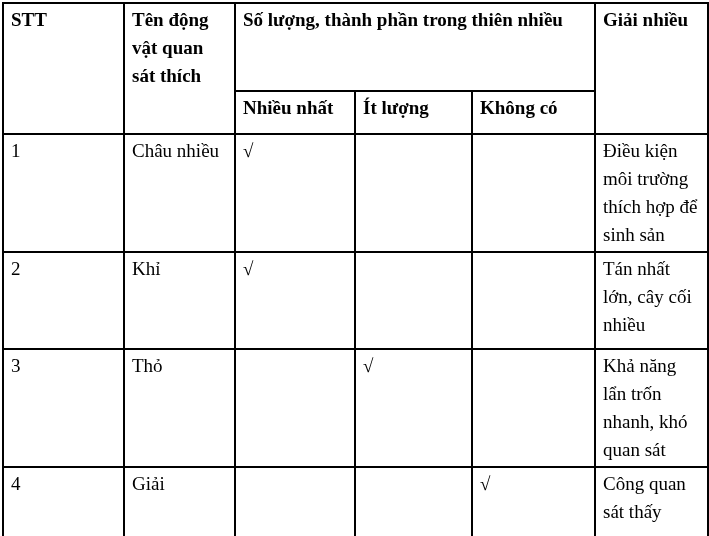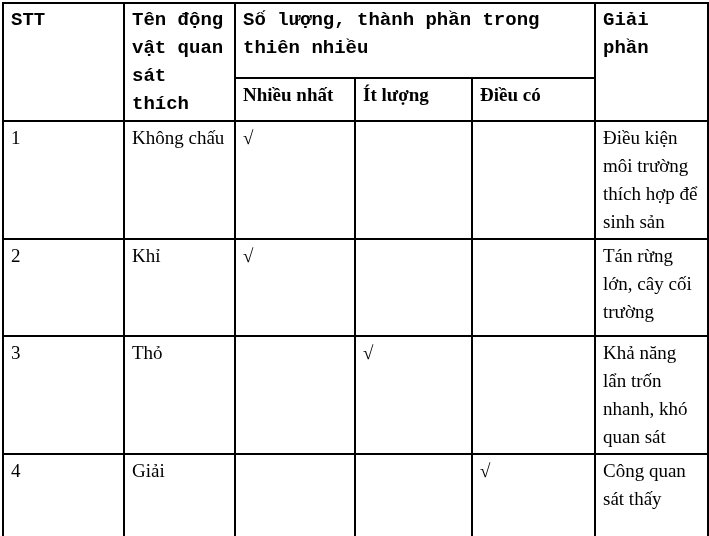--- a/index.html
+++ b/index.html
@@ -37,21 +37,21 @@
   }
   table.obs th {
     font-weight: bold;
   }
   table.obs td {
     font-weight: normal;
   }
   .hdr-qty {
     padding-right: 46px; 
   }
-  tr.hrow-a  { height: 74px; font-family: Liberation Mono, monospace; }
+  tr.hrow-a  { height: 88px; }
   tr.hrow-b  { height: 43px; }
   tr.row-1   { height: 118px; }
   tr.row-2   { height: 97px; }
   tr.row-3   { height: 117px; }
   tr.row-4   { height: 86px; }
   td.mark {
     font-size: 19px;
   }
 </style>
 </head>
@@ -65,44 +65,44 @@
       <col style="width:120px">
       <col style="width:117px">
       <col style="width:123px">
       <col style="width:113px">
     </colgroup>
     <tbody>
       <tr class="hrow-a">
         <th rowspan="2">STT</th>
         <th rowspan="2">Tên động vật quan sát thích</th>
         <th colspan="3" class="hdr-qty">Số lượng, thành phần trong thiên nhiều</th>
-        <th rowspan="2">Giải phần</th>
+        <th rowspan="2">Giải nhiều</th>
       </tr>
       <tr class="hrow-b">
         <th>Nhiều nhất</th>
         <th>Ít lượng</th>
-        <th>Điều có</th>
+        <th>Không có</th>
       </tr>
 
       <tr class="row-1">
         <td>1</td>
-        <td>Không chấu</td>
+        <td>Châu nhiều</td>
         <td class="mark">√</td>
         <td class="mark"></td>
         <td class="mark"></td>
         <td>Điều kiện môi trường thích hợp để sinh sản</td>
       </tr>
 
       <tr class="row-2">
         <td>2</td>
         <td>Khỉ</td>
         <td class="mark">√</td>
         <td class="mark"></td>
         <td class="mark"></td>
-        <td>Tán rừng lớn, cây cối trường</td>
+        <td>Tán nhất lớn, cây cối nhiều</td>
       </tr>
 
       <tr class="row-3">
         <td>3</td>
         <td>Thỏ</td>
         <td class="mark"></td>
         <td class="mark">√</td>
         <td class="mark"></td>
         <td>Khả năng lẩn trốn nhanh, khó quan sát</td>
       </tr>

